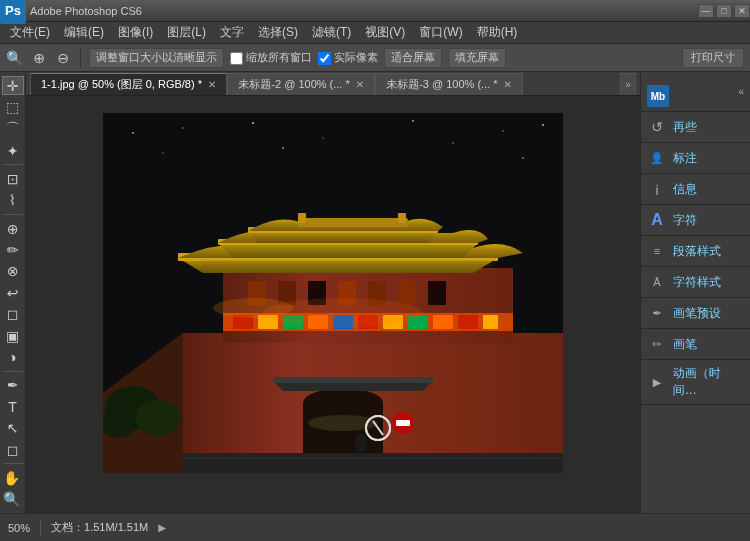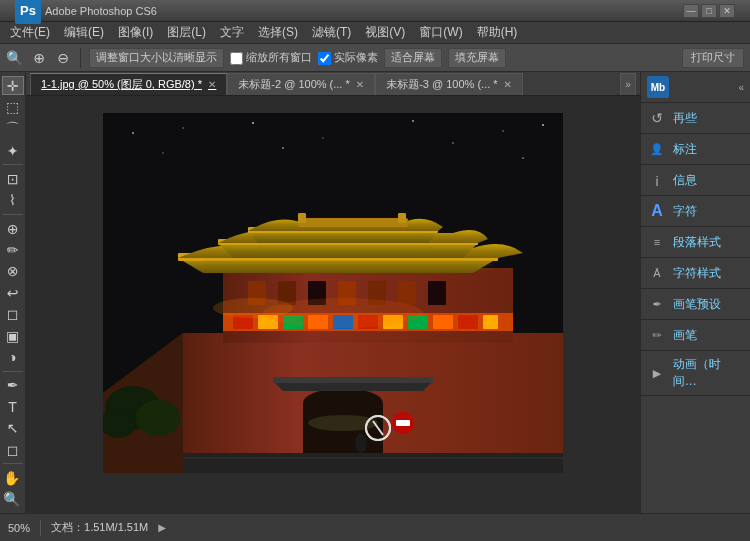--- a/index.html
+++ b/index.html
@@ -13,21 +13,21 @@
       color: #ccc;
     }
 
     
     #title-bar {
       height: 22px;
       background: linear-gradient(to bottom, #5a5a5a, #3c3c3c);
       display: flex;
       align-items: center;
       justify-content: space-between;
-      padding: 0 15px;
+      padding: 0 0;
       border-bottom: 1px solid #222;
     }
     #title-bar-left { display: flex; align-items: center; gap: 4px; }
     #title-bar-title { font-size: 11px; color: #ccc; }
     #title-bar-controls { display: flex; gap: 2px; }
     .title-btn {
       width: 16px; height: 14px;
       background: #666;
       border: 1px solid #444;
       font-size: 9px;
@@ -158,21 +158,21 @@
       padding: 0 10px;
       background: #4a4a4a;
       border: 1px solid #555;
       border-bottom: none;
       color: #ccc;
       font-size: 11px;
       display: flex; align-items: center; gap: 6px;
       cursor: pointer;
       white-space: nowrap;
     }
-    .tab.active { background: #2c2c2c; border-top: 1px solid #777; color: #fff; text-decoration: underline; }
+    .tab.active { background: #2c2c2c; border-top: 1px solid #777; color: #fff; }
     .tab .close-x {
       font-size: 10px; color: #aaa; cursor: pointer;
     }
     .tab-collapse-btn {
       margin-left: auto;
       width: 16px; height: 22px;
       background: #4a4a4a;
       border: 1px solid #555;
       border-bottom: none;
       color: #aaa;
@@ -258,21 +258,21 @@
       align-items: center;
       padding: 4px 6px;
       border-bottom: 1px solid #2a2a2a;
       gap: 4px;
     }
     .mini-bridge-icon {
       width: 22px; height: 22px;
       background: #2266aa;
       border-radius: 2px;
       display: flex; align-items: center; justify-content: center;
-      font-size: 10px; color: #fff; font-weight: bold;
+      font-size: 10px; color: #fff; font-weight: bold; margin-top: 9px;
     }
     .mini-bridge-title {
       font-size: 12px; color: #ccc; font-weight: bold;
     }
   </style>
 </head>
 <body>
 
 <div id="title-bar">
   <div id="title-bar-left">

